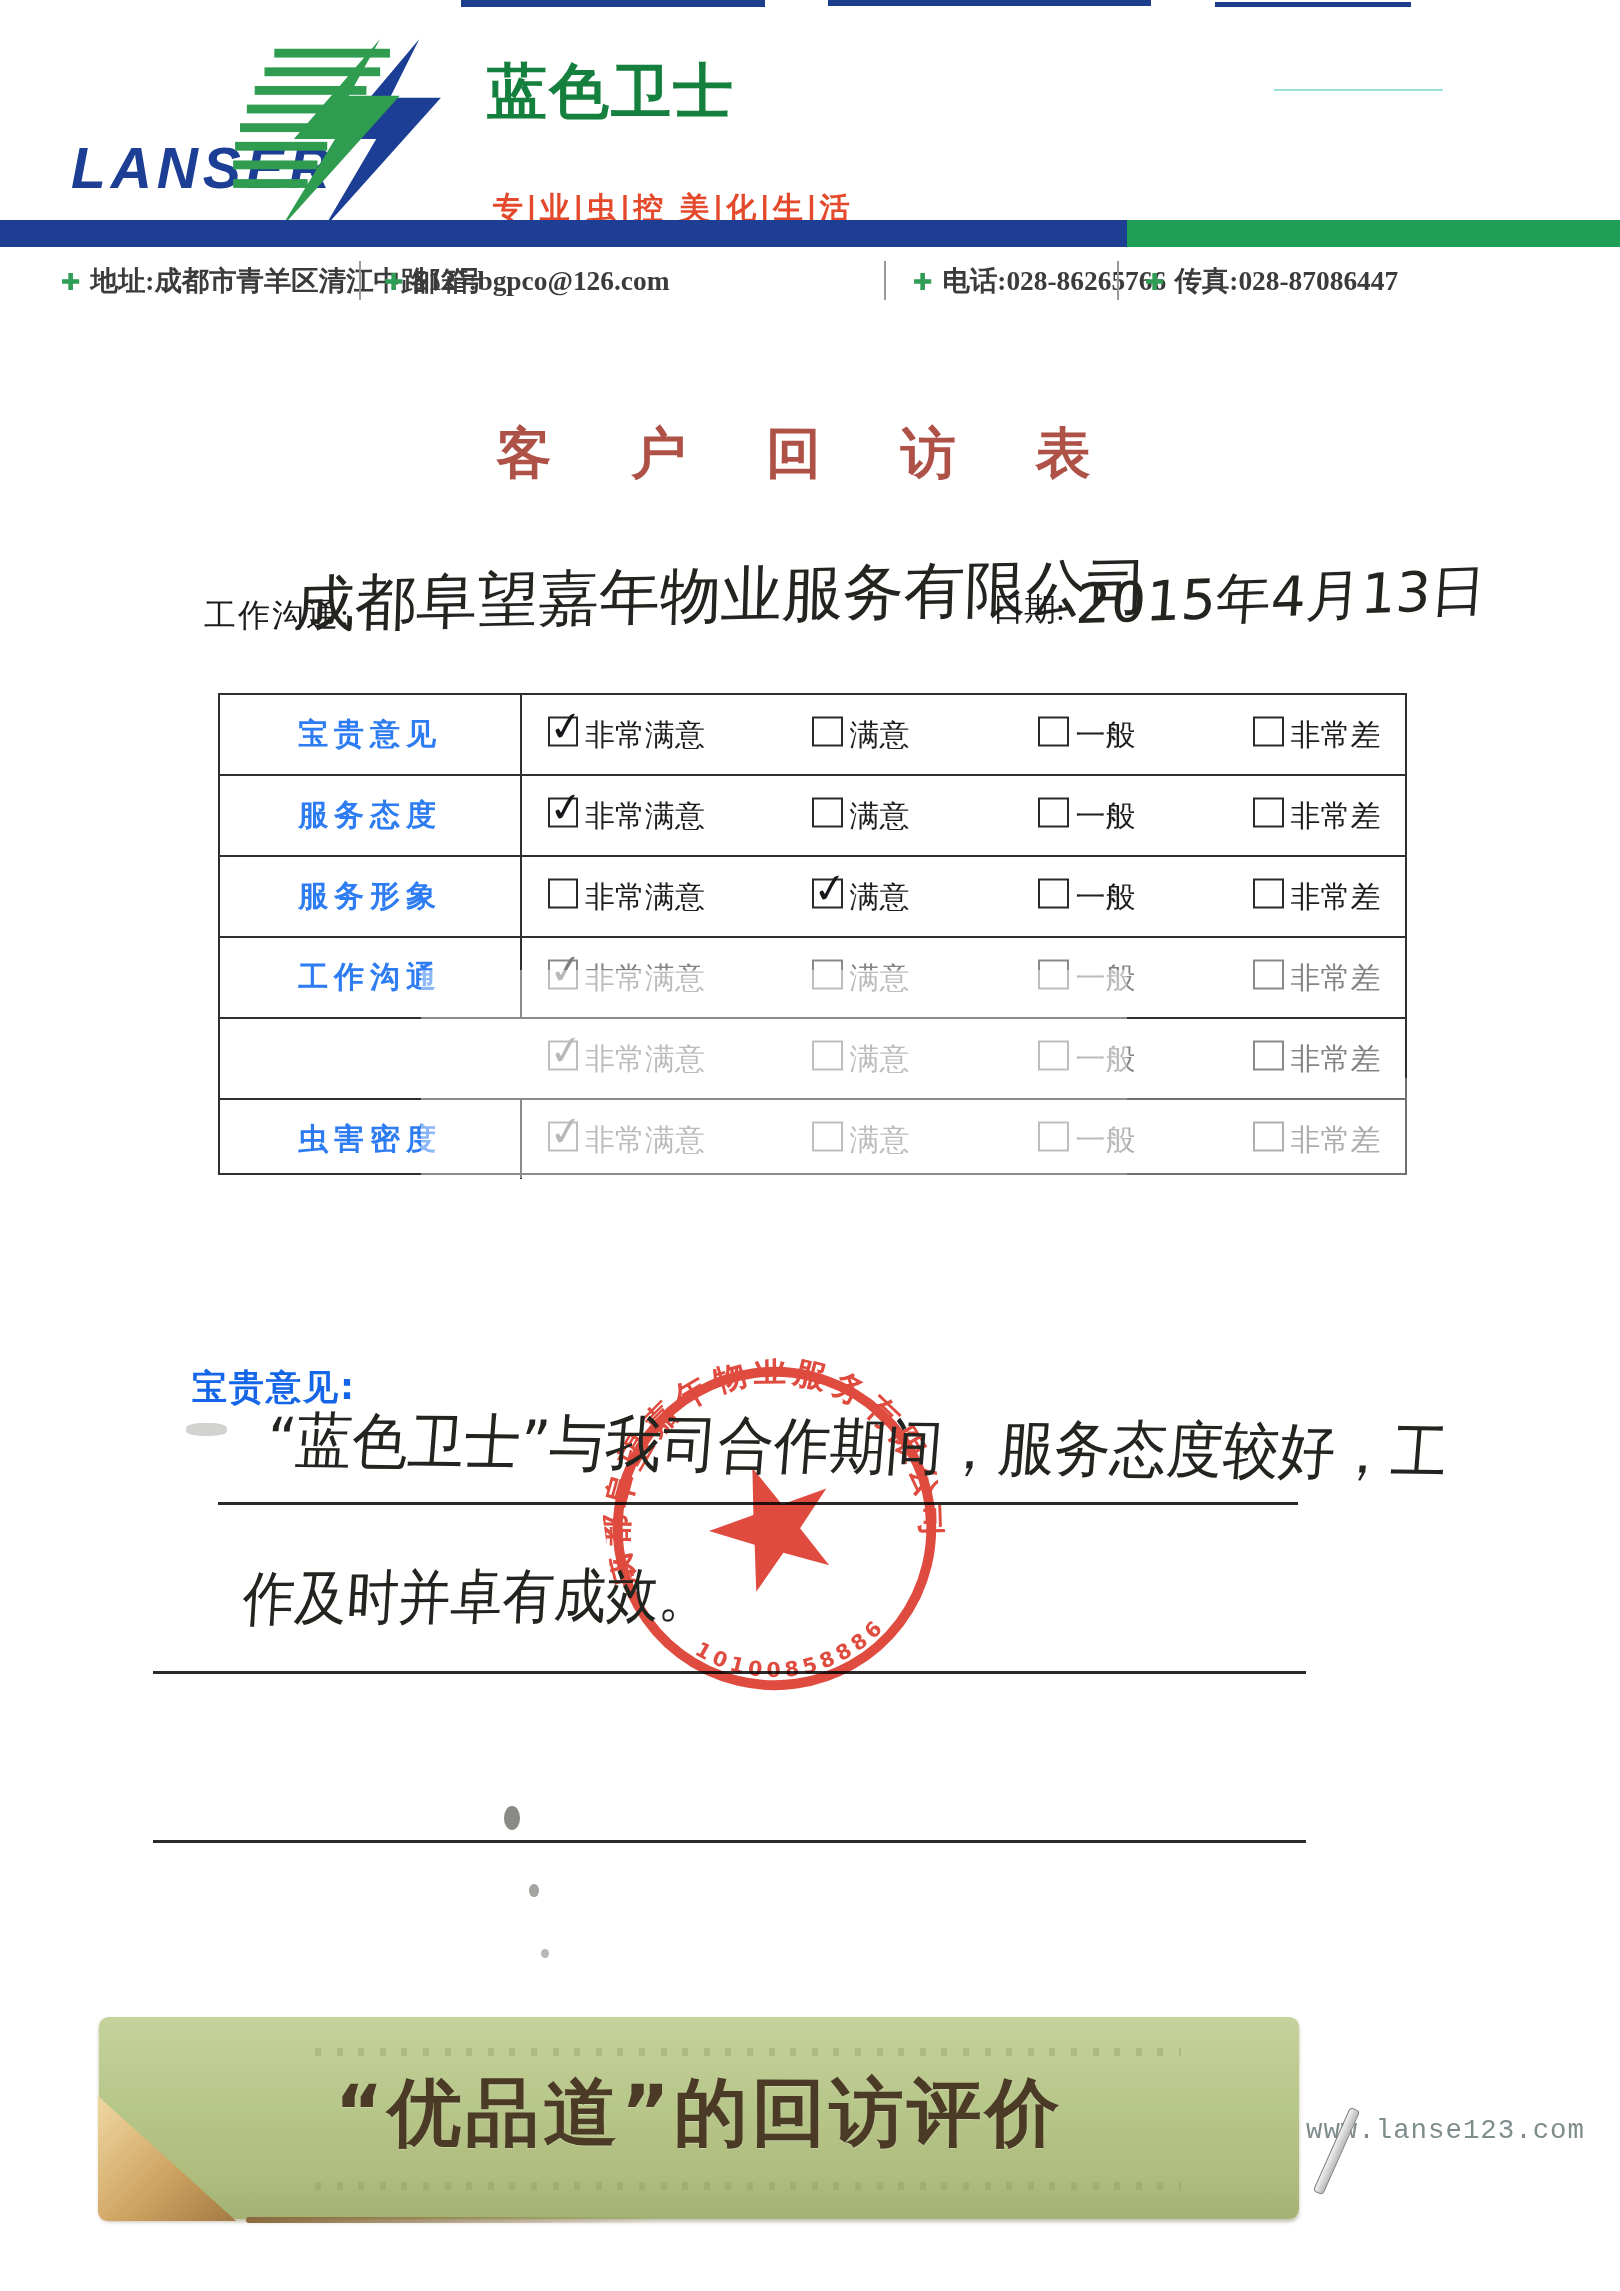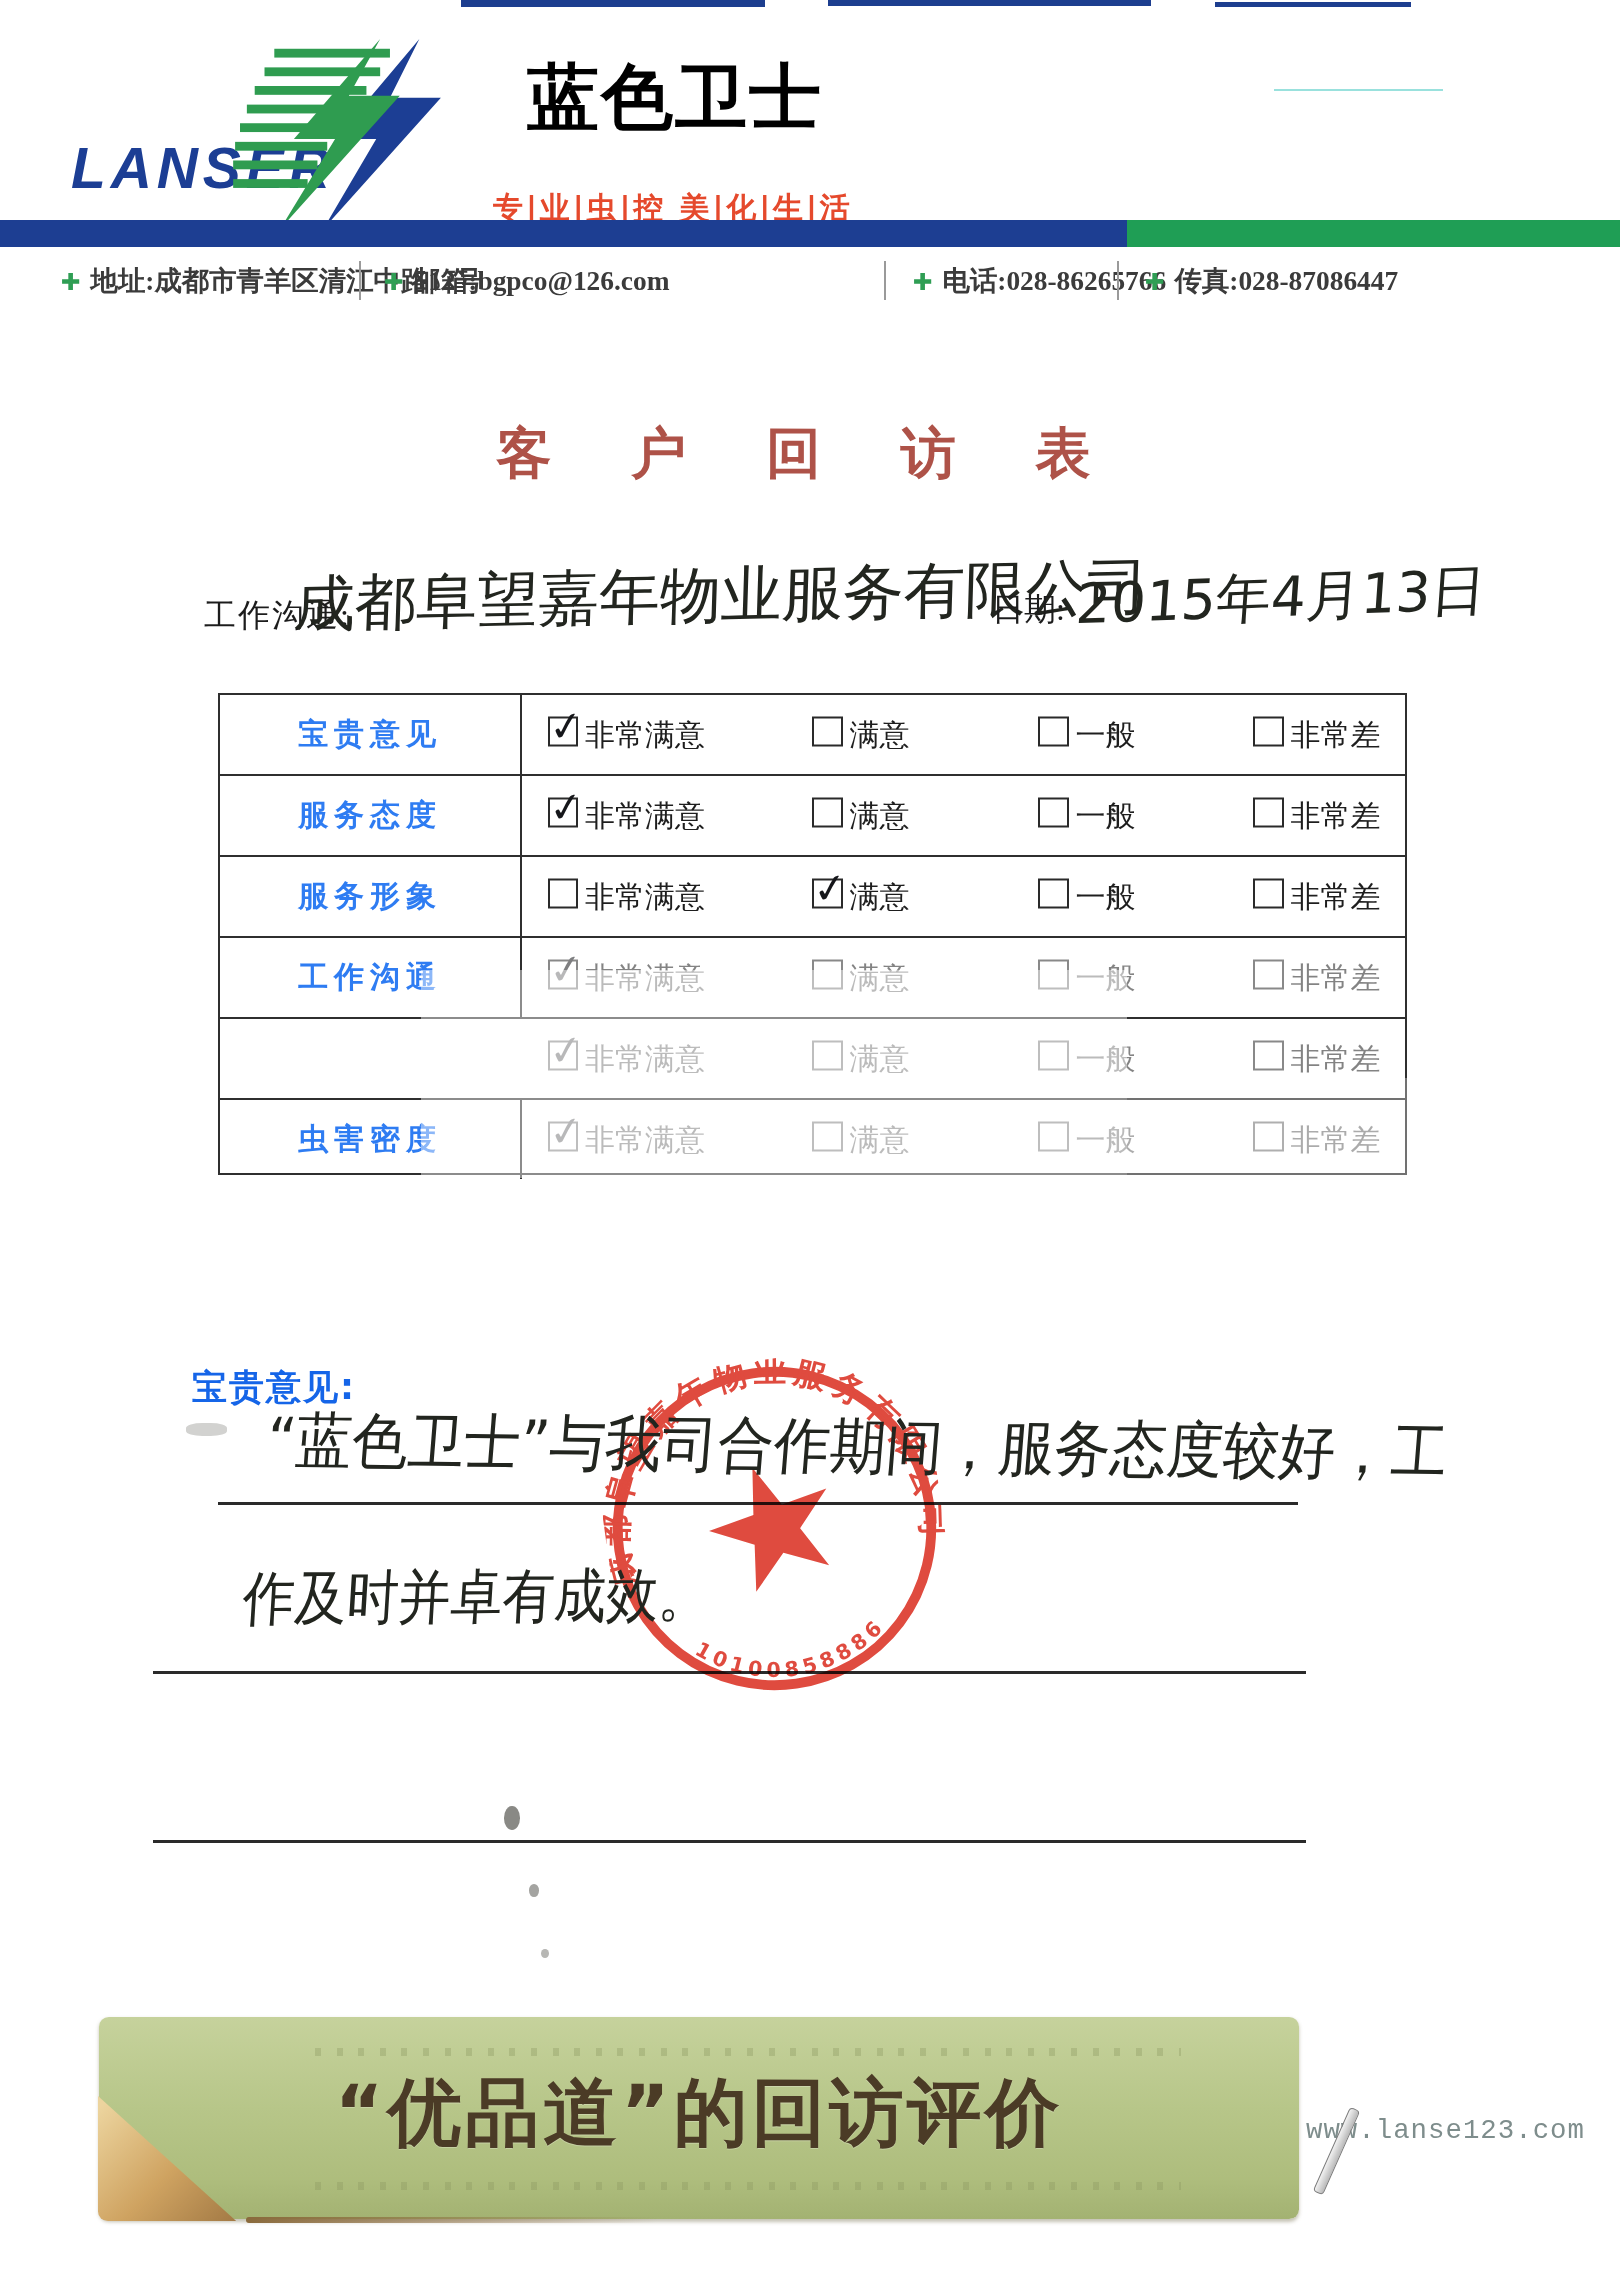--- a/index.html
+++ b/index.html
@@ -9,21 +9,21 @@
 
   
   .artifact{position:absolute;background:#1d3e8f;}
   .cyanline{position:absolute;height:2px;background:#7fd9d4;opacity:.8;}
   .smudge{position:absolute;background:#4a4a44;border-radius:50%;}
 
   
   .wordmark{position:absolute;left:71px;top:135px;font-family:"Liberation Sans","DejaVu Sans",sans-serif;
             font-size:57px;font-weight:bold;font-style:italic;color:#1c3e94;letter-spacing:4.9px;}
   .brand{position:absolute;left:487px;top:61px;font-family:"DejaVu Sans","Liberation Sans",sans-serif;
-         font-size:72px;font-weight:bold;color:#000000;letter-spacing:2px;line-height:1;margin-left:40px;}
+         font-size:60px;font-weight:bold;color:#15803d;letter-spacing:2px;line-height:1;}
   .tagline{position:absolute;left:493px;top:188px;font-family:"DejaVu Sans",sans-serif;
            font-size:30px;font-weight:bold;color:#e5492c;letter-spacing:2.9px;}
   .bar-blue{position:absolute;left:0;top:220px;width:1127px;height:26.5px;background:#1d3e92;}
   .bar-green{position:absolute;left:1127px;top:220px;width:493px;height:26.5px;background:#1f9e55;}
 
   .contact{position:absolute;top:263px;font-size:27.4px;font-weight:bold;color:#3b3b3b;white-space:nowrap;}
   .contact .plus{color:#2f9e54;font-family:"DejaVu Sans",sans-serif;font-size:23.5px;margin-right:9.8px;}
   .contact .plus::before{content:"✚";}
   .csep{position:absolute;top:261px;width:2px;height:39px;background:#9a9a9a;}
 

